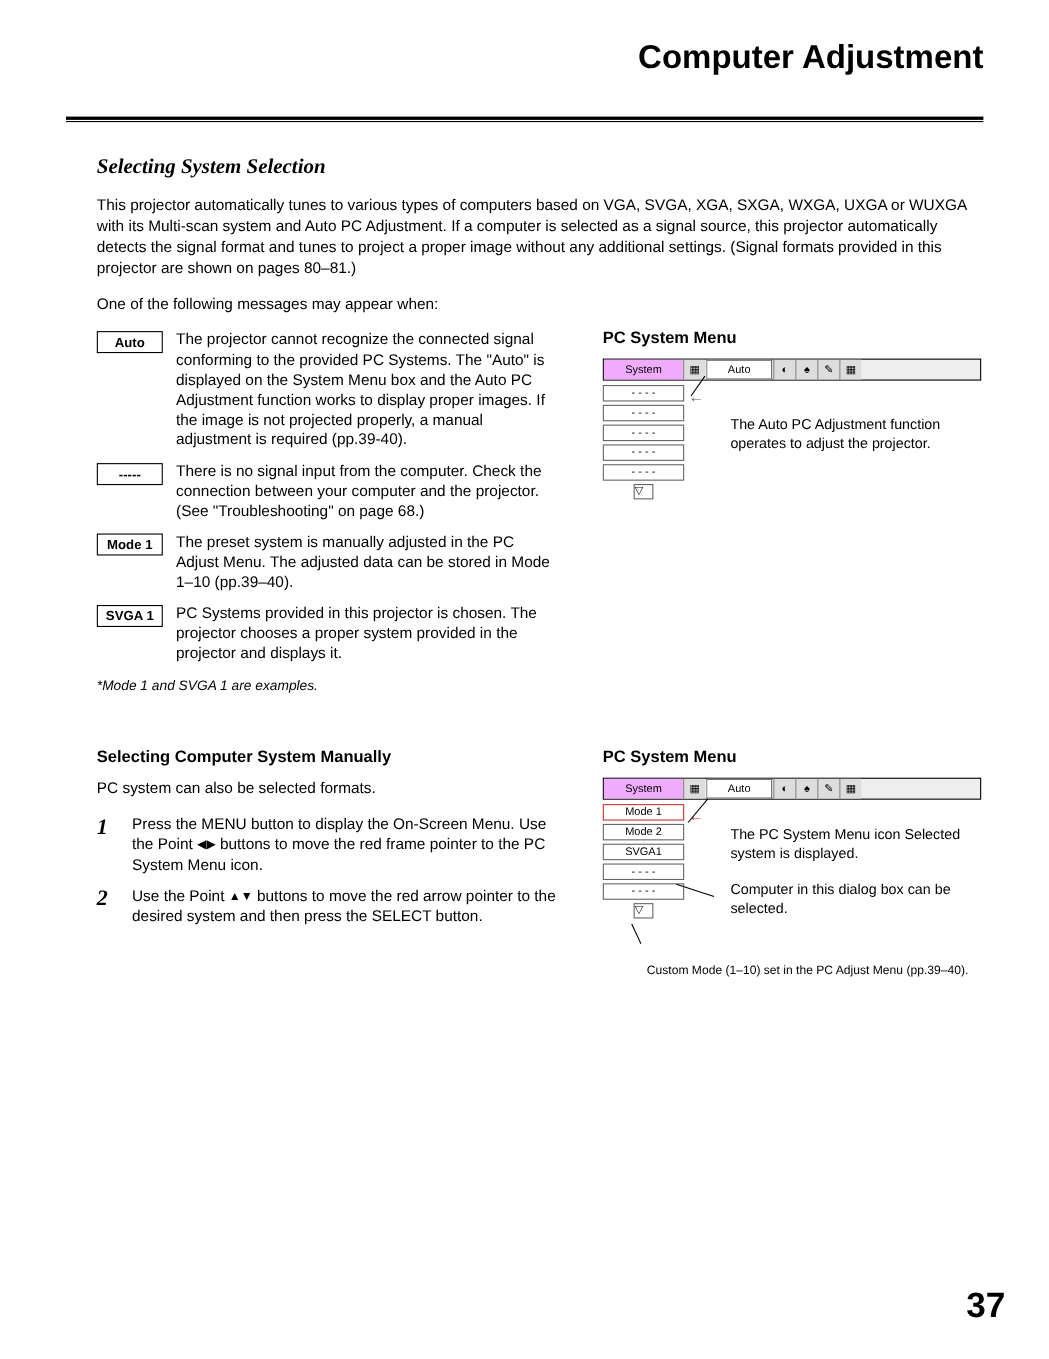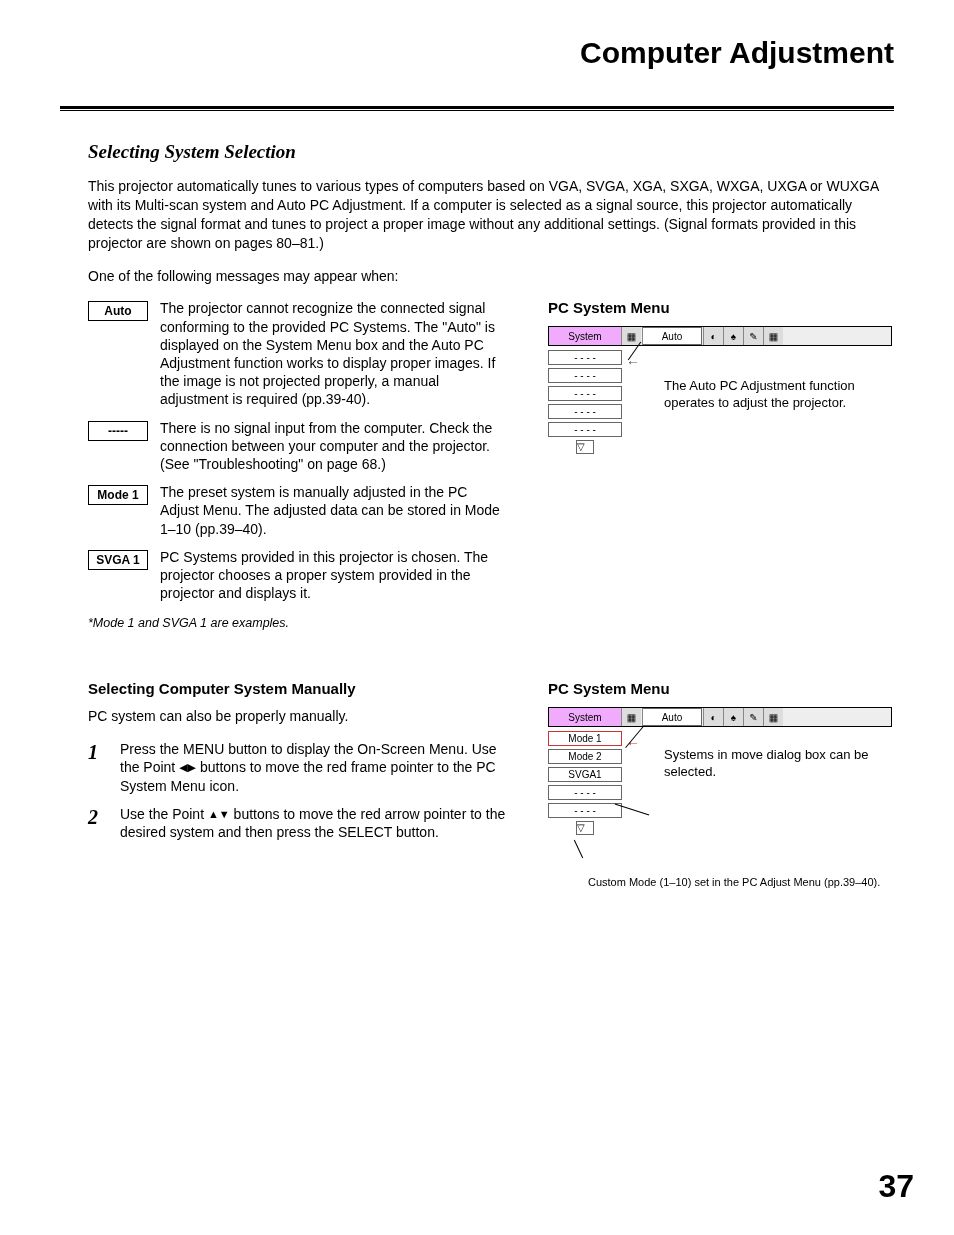--- a/index.html
+++ b/index.html
@@ -203,21 +203,21 @@
             <div class="callout" style="margin-top:28px;">The Auto PC Adjustment function operates to adjust the projector.</div>
           </div>
         </div>
       </div>
     </div>
   </div>
 
   <div class="two-col second-section">
     <div class="left-col">
       <div class="sub-heading">Selecting Computer System Manually</div>
-      <p class="body-text">PC system can also be properly manually.</p>
+      <p class="body-text">PC system can also be selected formats.</p>
 
       <div class="step-row">
         <div class="step-num">1</div>
         <div class="msg-text">
           <span>Press the MENU button to display the On-Screen Menu. Use the Point </span><span class="arrow-glyph">◀▶</span><span> buttons to move the red frame pointer to the PC System Menu icon.</span>
         </div>
       </div>
       <div class="step-row">
         <div class="step-num">2</div>
         <div class="msg-text">
@@ -243,22 +243,23 @@
             <div class="mode-item" style="border-color:#c33;">Mode 1</div>
             <div class="mode-item">Mode 2</div>
             <div class="mode-item">SVGA1</div>
             <div class="mode-item">- - - -</div>
             <div class="mode-item">- - - -</div>
             <div class="down-arrow">▽</div>
           </div>
           <div class="pointer-arrow" style="color:#c33;">←</div>
           <div class="diagram-callouts">
             <div style="position:absolute; top:-8px; left:-10px; border-left:1px solid #000; height:28px; transform:rotate(40deg);"></div>
+            <div class="callout" style="margin-top:20px;">The PC System Menu icon Selected system is displayed.</div>
             <div style="position:absolute; top:78px; left:-30px; border-top:1px solid #000; width:36px; transform:rotate(18deg);"></div>
-            <div class="callout" style="margin-top:16px;">Systems in move dialog box can be selected.</div>
+            <div class="callout" style="margin-top:16px;">Computer in this dialog box can be selected.</div>
           </div>
         </div>
         <div style="border-left:1px solid #000; height:20px; margin-left:30px; transform:rotate(-25deg); width:1px; margin-top:4px;"></div>
         <div class="custom-note">Custom Mode (1–10) set in the PC Adjust Menu (pp.39–40).</div>
       </div>
     </div>
   </div>
 </div>
 
 <div class="page-number">37</div>

